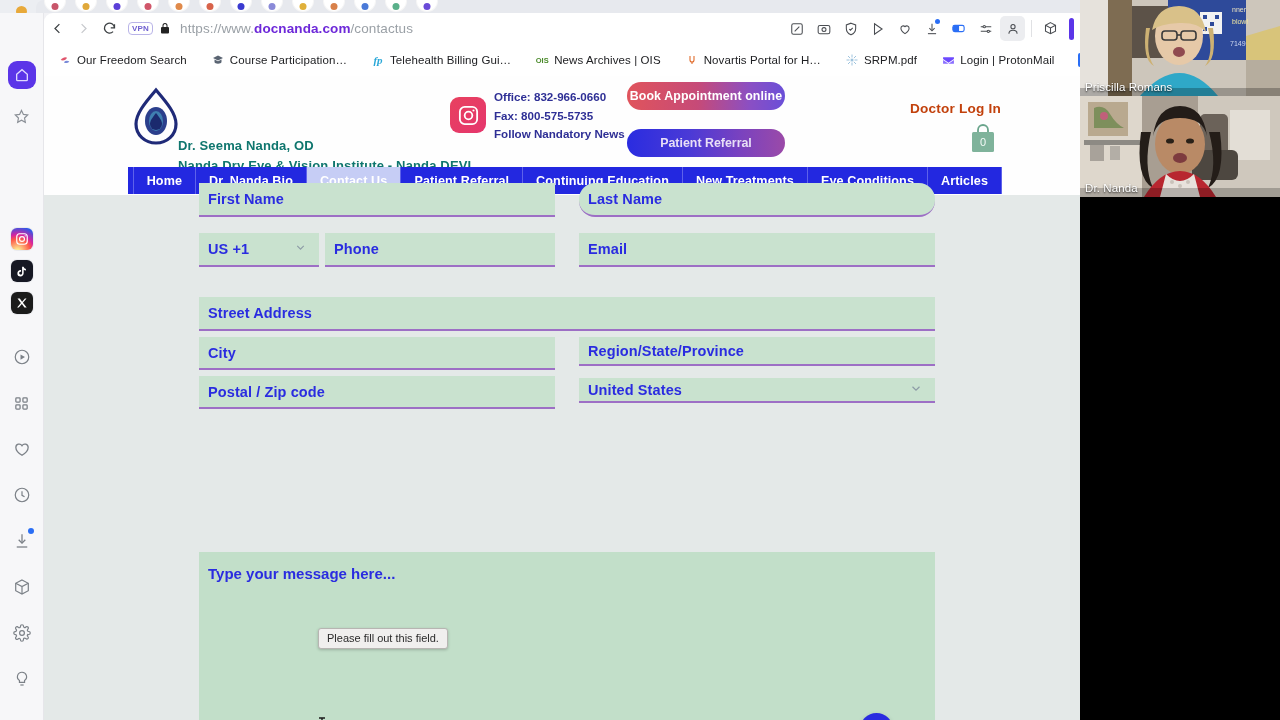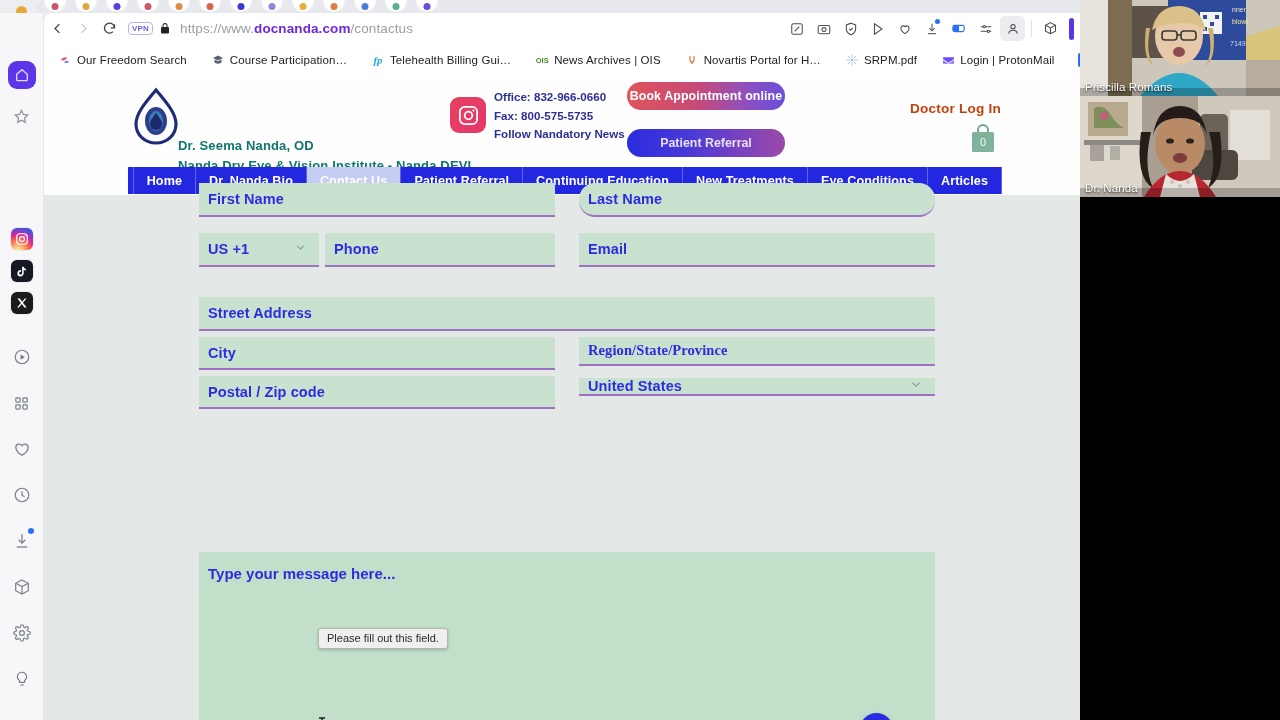--- a/index.html
+++ b/index.html
@@ -388,24 +388,24 @@
             <svg width="13" height="13" viewBox="0 0 24 24" fill="none" stroke="currentColor" stroke-width="2">
                 <path d="M6 9l6 6 6-6"></path>
               </svg></span>
         </div>
         <div class="fld" style="left:281px; top:38px; width:230px; height:34px;">Phone</div>
         <div class="fld" style="left:535px; top:38px; width:356px; height:34px;">Email</div>
 
         <div class="fld" style="left:155px; top:102px; width:736px; height:34px;">Street Address</div>
 
         <div class="fld" style="left:155px; top:142px; width:356px; height:33px;">City</div>
-        <div class="fld" style="left:535px; top:142px; width:356px; height:29px;font-family:Liberation Serif, serif;">Region/State/Province</div>
+        <div class="fld" style="left:535px; top:142px; width:356px; height:29px;">Region/State/Province</div>
 
         <div class="fld" style="left:155px; top:181px; width:356px; height:33px;">Postal / Zip code</div>
-        <div class="fld" style="left:535px; top:183px; width:356px; height:18px;text-align:right;">
+        <div class="fld" style="left:535px; top:183px; width:356px; height:25px;text-align:right;">
           <span>United States</span>
           <span class="caret">
             <svg width="14" height="14" viewBox="0 0 24 24" fill="none" stroke="currentColor" stroke-width="2">
                 <path d="M6 9l6 6 6-6"></path>
               </svg></span>
         </div>
 
         <div class="msgbox">
           <span class="ph">Type your message here...</span>
         </div>

